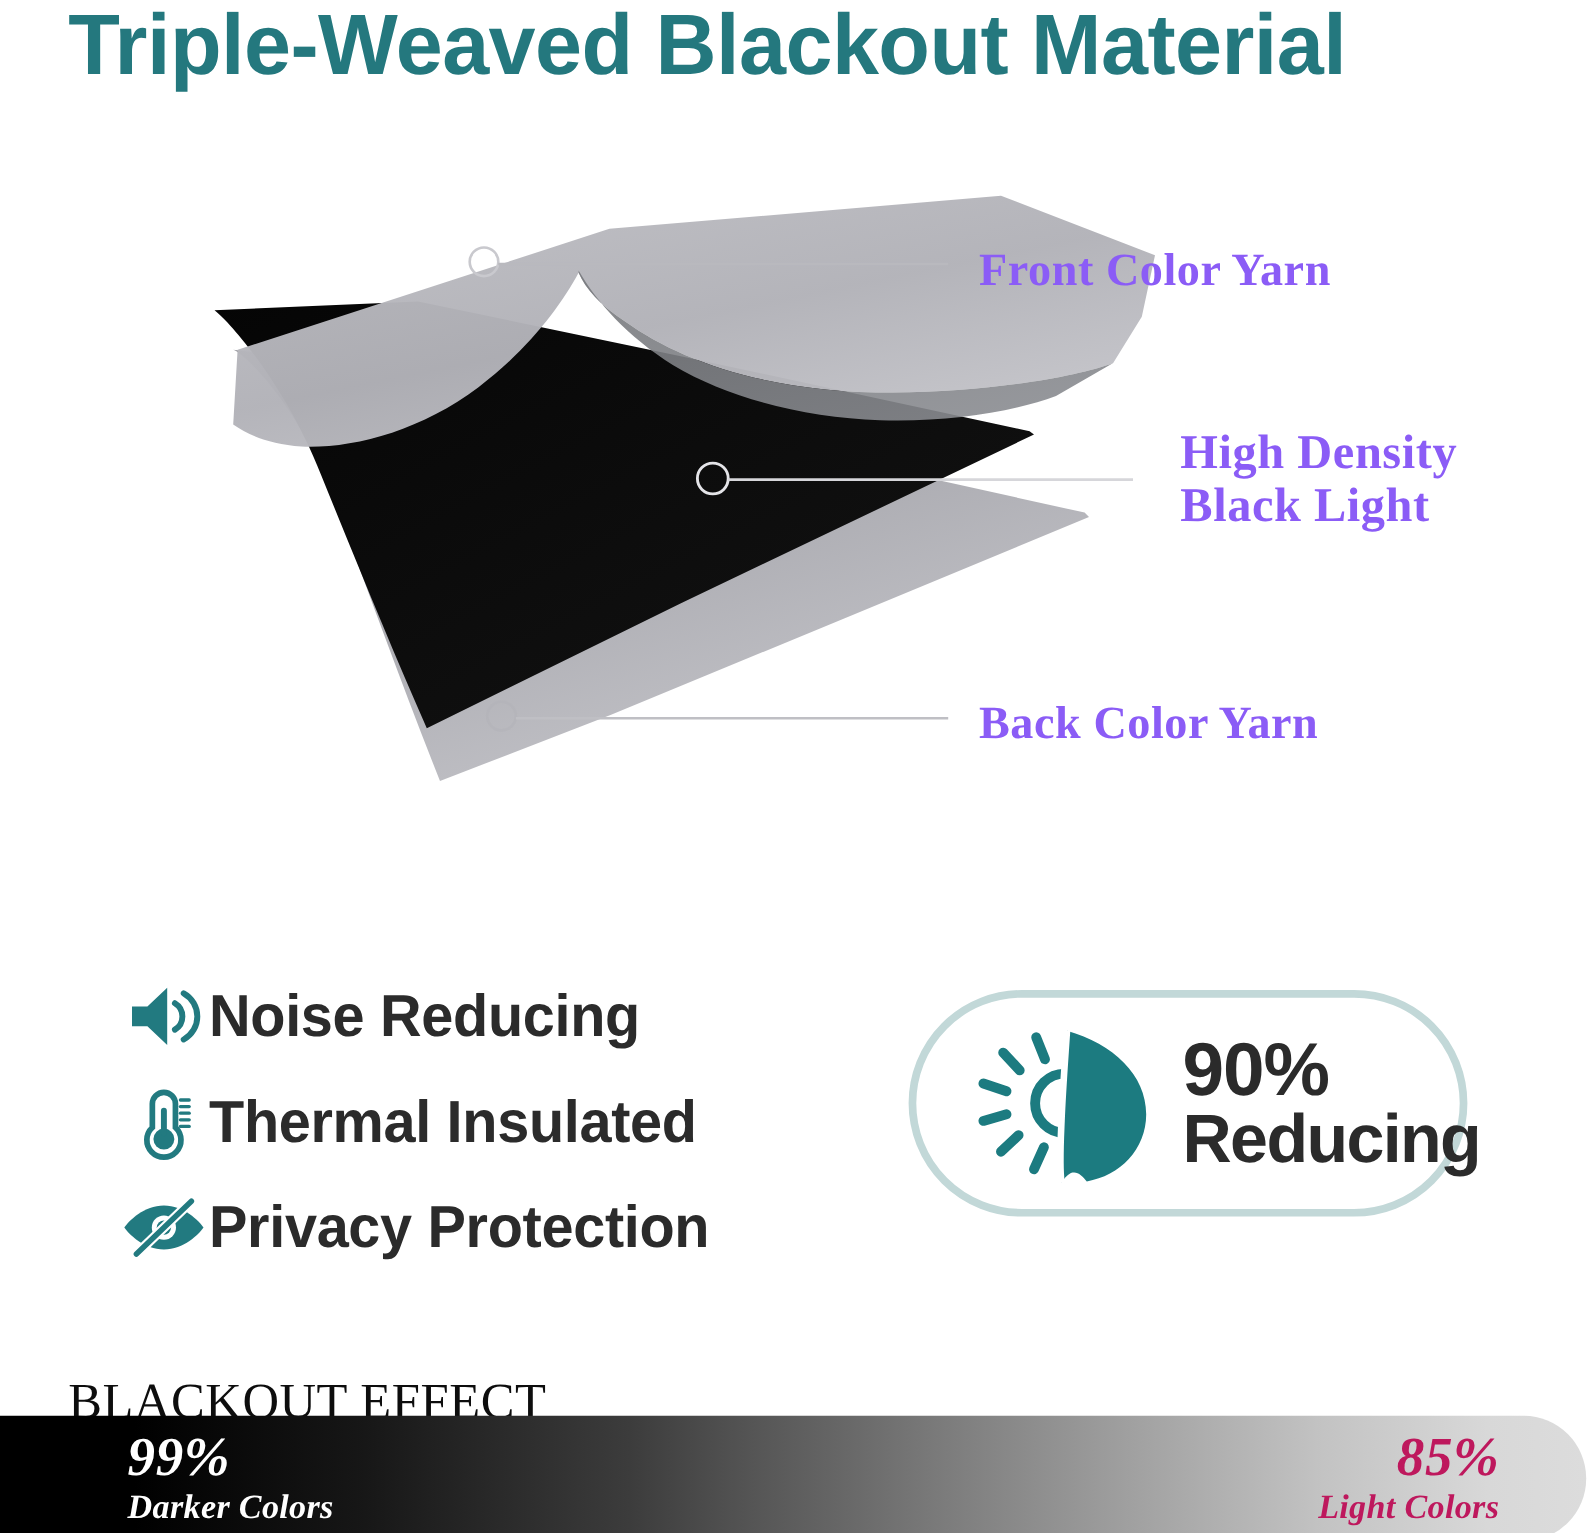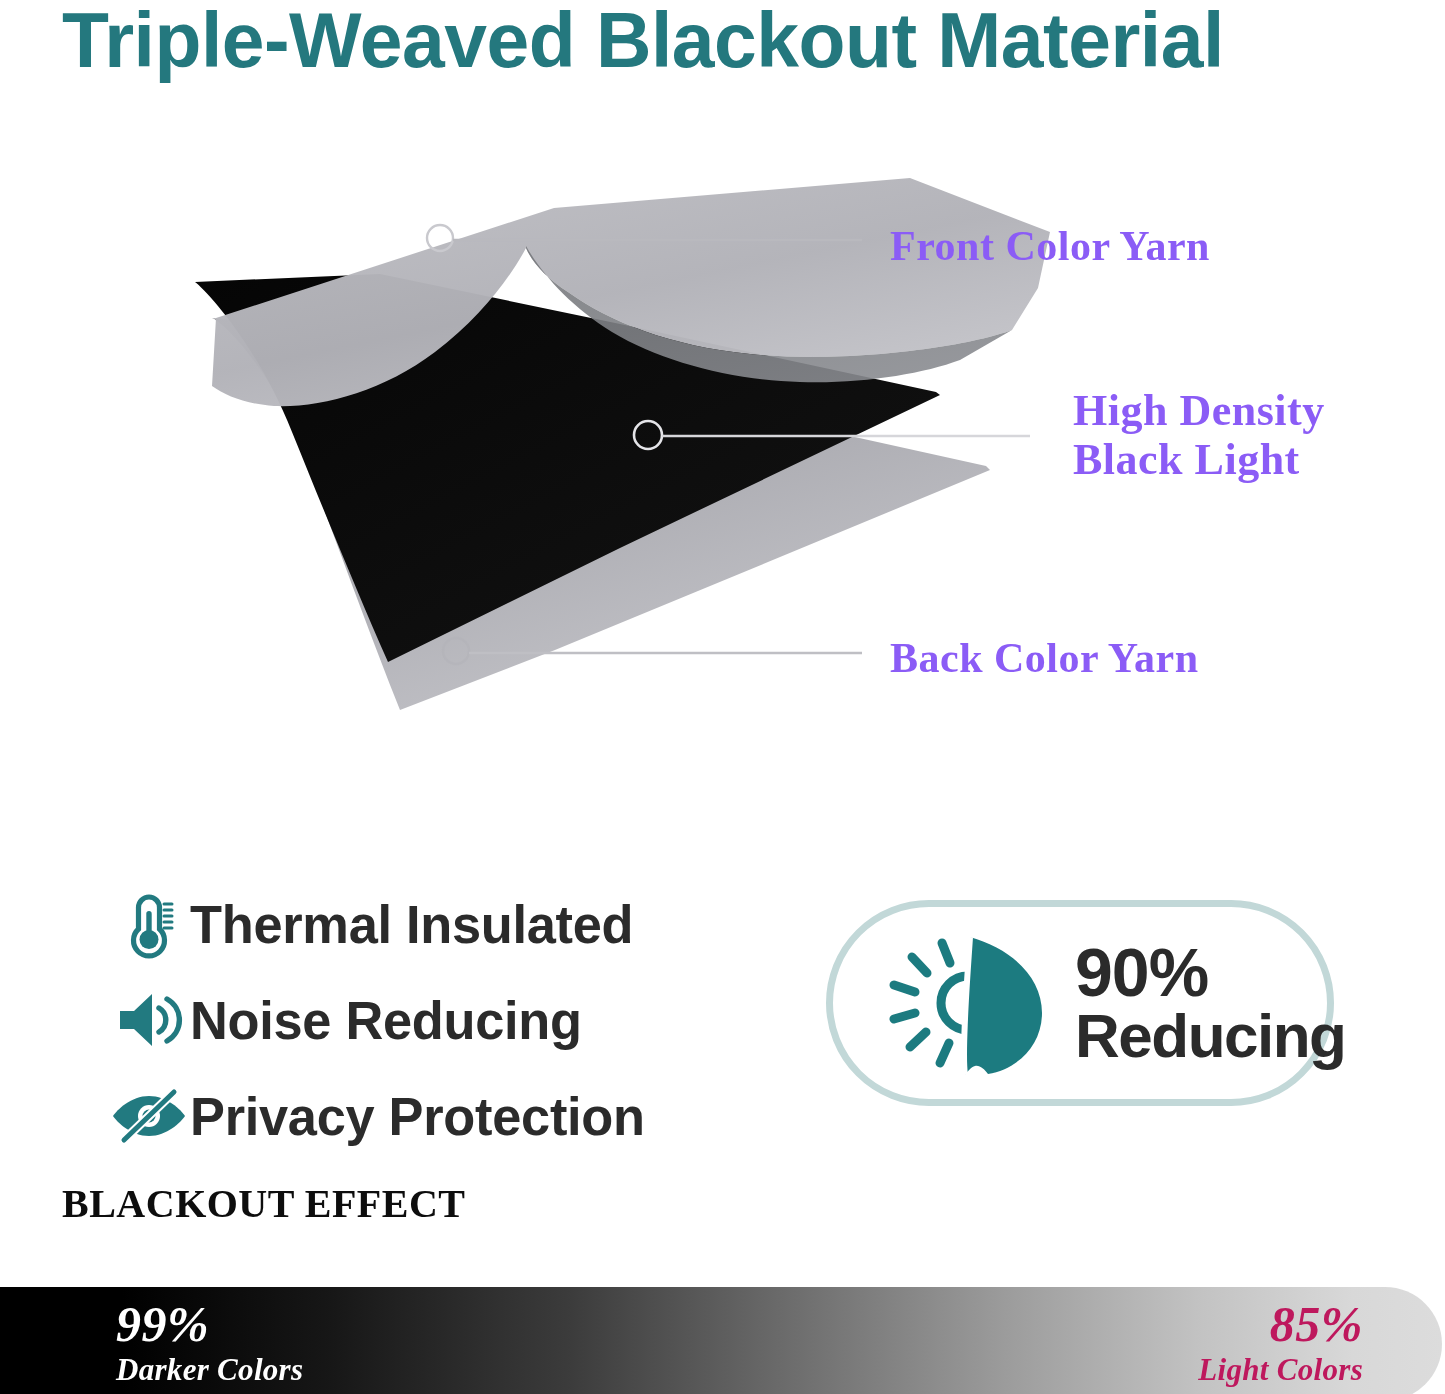--- a/index.html
+++ b/index.html
@@ -136,24 +136,24 @@
     line-height: 0.98;
     margin-left: 4px;
   }
   #badge-pct { font-size: 68px; display: block; letter-spacing: -1px; }
   #badge-word { font-size: 62px; display: block; letter-spacing: -1.5px; }
 
   
   #effect-heading {
     position: absolute;
     left: 62px;
-    top: 1180px;
+    top: 1247px;
     font-family: "Liberation Serif", serif;
-    font-weight: bold;
-    font-size: 40px;
+    font-weight: normal;
+    font-size: 46px;
     color: #0D0D0D;
     letter-spacing: 0.5px;
     white-space: nowrap;
   }
   #effect-bar {
     position: absolute;
     left: -58px;
     top: 1287px;
     width: 1500px;
     height: 114px;
@@ -256,20 +256,33 @@
     <div>High Density</div>
     <div>Black Light</div>
   </div>
 
   <div class="callout" id="callout-back">Back Color Yarn</div>
 
   <div id="features">
 
     <div class="feature-row">
       <span class="feature-icon">
+        <svg width="70" height="64" viewBox="0 0 70 64" xmlns="http://www.w3.org/2000/svg">
+          <path d="M6 23 H20 L38 6 V58 L20 41 H6 Z" fill="#227A80"></path>
+          <g fill="none" stroke="#227A80" stroke-width="5.4" stroke-linecap="round">
+            <path d="M45 20 a14 14 0 0 1 0 24"></path>
+            <path d="M53 11 a24 24 0 0 1 0 42"></path>
+          </g>
+        </svg>
+      </span>
+      <span class="feature-label">Noise Reducing</span>
+    </div>
+
+    <div class="feature-row">
+      <span class="feature-icon">
         <svg width="60" height="74" viewBox="0 0 60 74" xmlns="http://www.w3.org/2000/svg">
           <g fill="none" stroke="#227A80" stroke-width="5.2" stroke-linecap="round">
             <path d="M30 10 a10.5 10.5 0 0 1 10.5 10.5 V42
                      a15.5 15.5 0 1 1 -21 0 V20.5 A10.5 10.5 0 0 1 30 10 Z"></path>
           </g>
           <circle cx="30" cy="52.5" r="9.5" fill="#227A80"></circle>
           <rect x="27.3" y="24" width="5.4" height="26" rx="2.7" fill="#227A80"></rect>
           <g stroke="#227A80" stroke-width="3" stroke-linecap="round">
             <line x1="45" y1="17" x2="53" y2="17"></line>
             <line x1="45" y1="23" x2="53" y2="23"></line>
@@ -277,33 +290,20 @@
             <line x1="45" y1="35" x2="53" y2="35"></line>
             <line x1="45" y1="41" x2="53" y2="41"></line>
           </g>
         </svg>
       </span>
       <span class="feature-label">Thermal Insulated</span>
     </div>
 
     <div class="feature-row">
       <span class="feature-icon">
-        <svg width="70" height="64" viewBox="0 0 70 64" xmlns="http://www.w3.org/2000/svg">
-          <path d="M6 23 H20 L38 6 V58 L20 41 H6 Z" fill="#227A80"></path>
-          <g fill="none" stroke="#227A80" stroke-width="5.4" stroke-linecap="round">
-            <path d="M45 20 a14 14 0 0 1 0 24"></path>
-            <path d="M53 11 a24 24 0 0 1 0 42"></path>
-          </g>
-        </svg>
-      </span>
-      <span class="feature-label">Noise Reducing</span>
-    </div>
-
-    <div class="feature-row">
-      <span class="feature-icon">
         <svg width="76" height="56" viewBox="0 0 76 56" xmlns="http://www.w3.org/2000/svg">
           <path d="M38 8 C56 8 70 22 74 28 C70 34 56 48 38 48
                    C20 48 6 34 2 28 C6 22 20 8 38 8 Z" fill="#227A80"></path>
           <circle cx="38" cy="28" r="11" fill="#FFFFFF"></circle>
           <circle cx="38" cy="28" r="6.5" fill="#227A80"></circle>
           <line x1="13" y1="52" x2="63" y2="4" stroke="#FFFFFF" stroke-width="9" stroke-linecap="round"></line>
           <line x1="13" y1="52" x2="63" y2="4" stroke="#227A80" stroke-width="5" stroke-linecap="round"></line>
         </svg>
       </span>
       <span class="feature-label">Privacy Protection</span>

